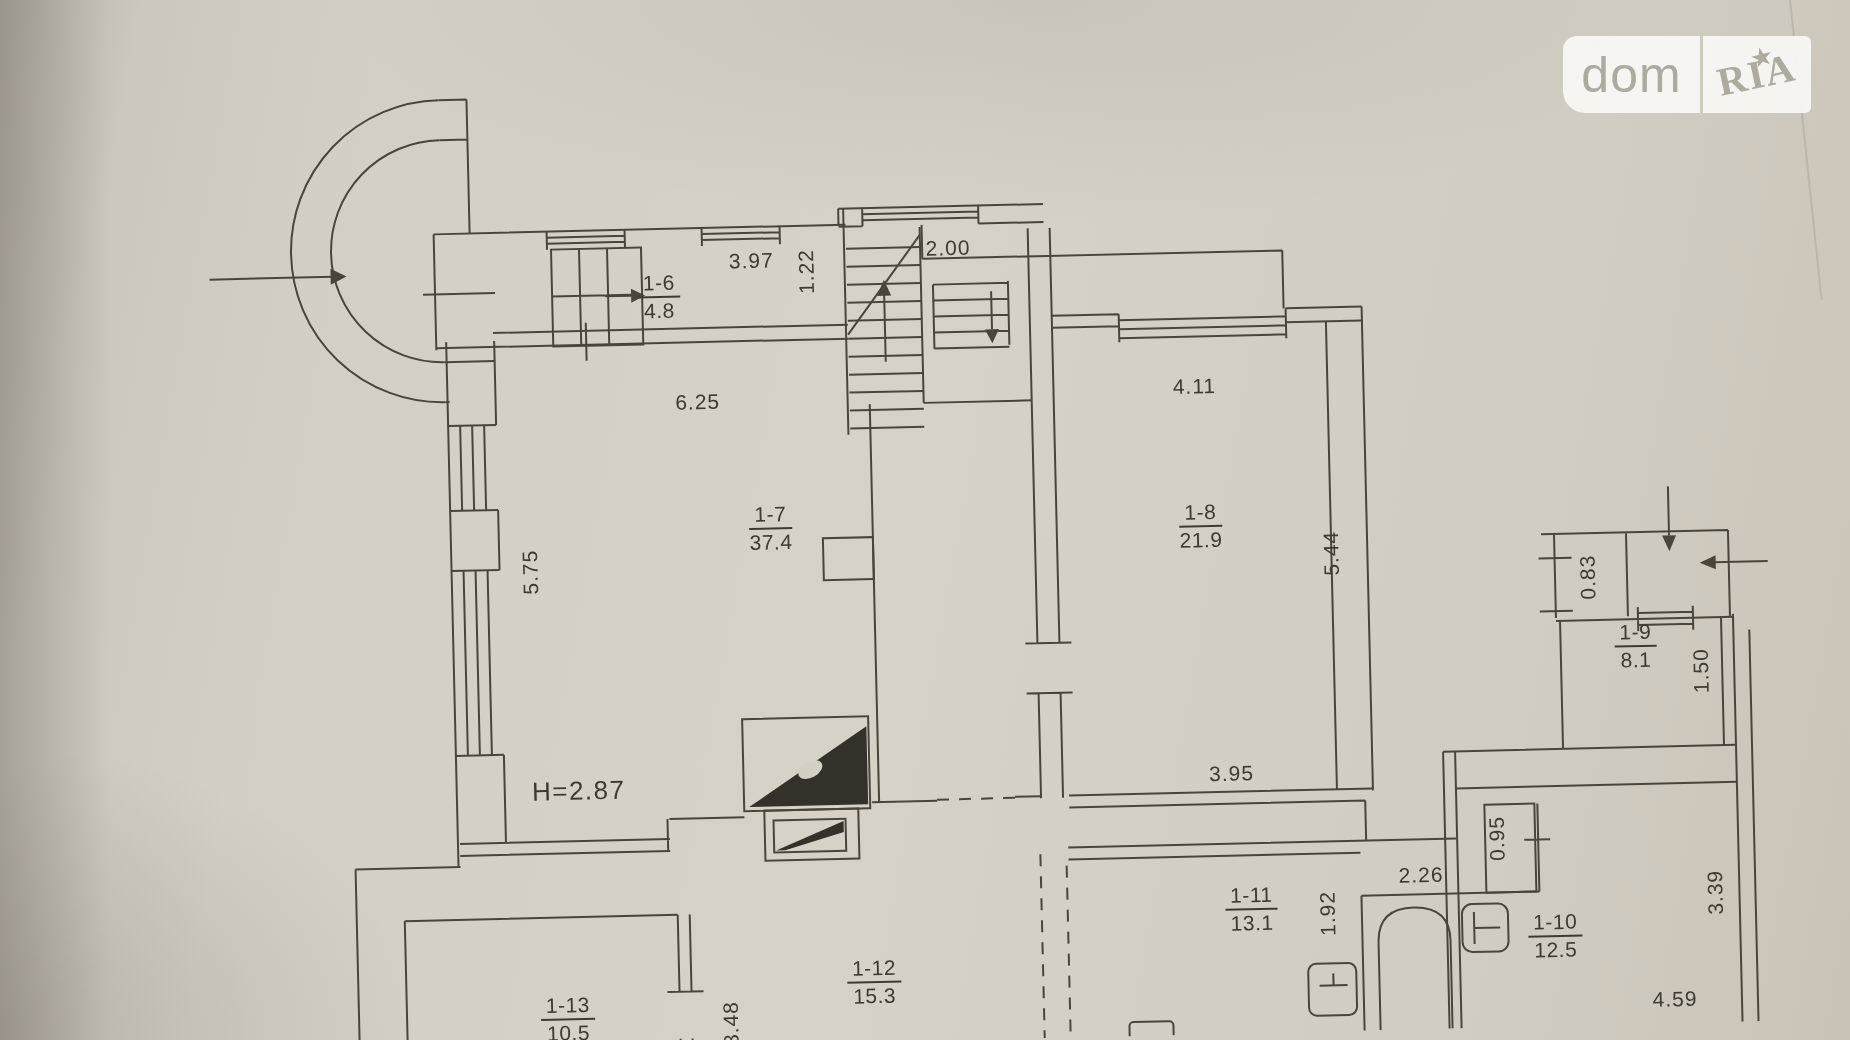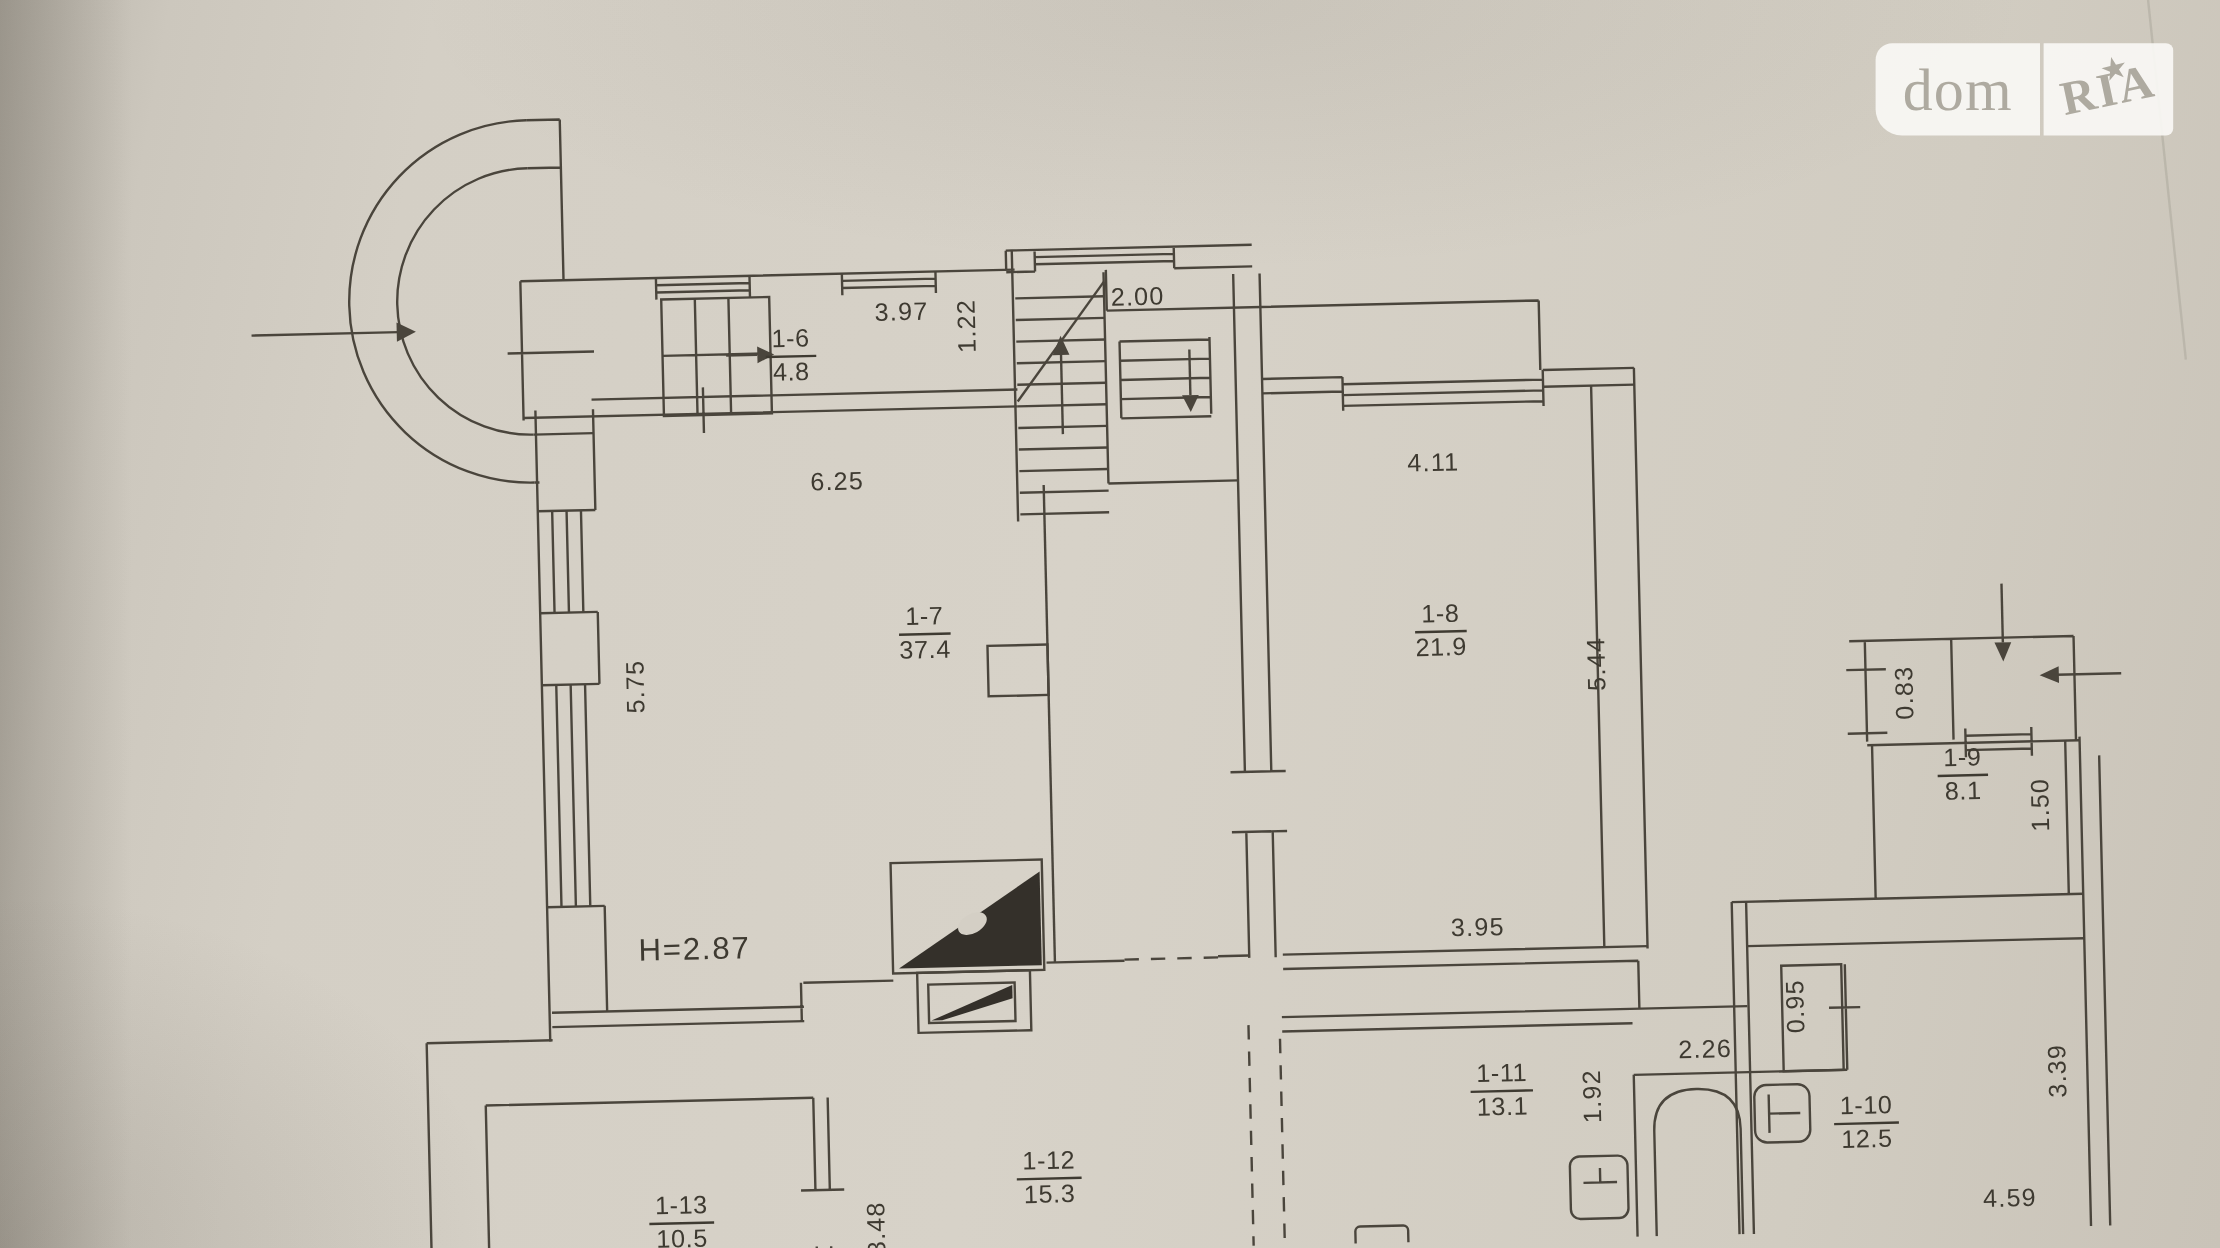--- a/index.html
+++ b/index.html
@@ -21,21 +21,21 @@
         font-size:21px;line-height:1.05;letter-spacing:.5px;white-space:nowrap;}
   .room .num{display:block;border-bottom:2px solid var(--txt);padding:0 5px 2px 5px;}
   .room .area{display:block;padding-top:2px;}
   .dim{position:absolute;transform:translate(-50%,-50%);color:var(--txt);font-size:21px;
        letter-spacing:1px;white-space:nowrap;}
   .dim.rot{transform:translate(-50%,-50%) rotate(-90deg);}
   .dim.big{font-size:26px;letter-spacing:1.5px;}
   
   .wm{position:absolute;top:36px;left:1563px;display:flex;gap:3px;}
   .wm .box{background:rgba(249,248,244,.93);height:77px;display:flex;align-items:center;justify-content:center;}
-  .wm .dom{width:137px;border-radius:14px 0 0 22px;color:var(--wmtxt);font-size:50px;font-weight:500;letter-spacing:1px;font-family:Liberation Serif, serif;}
+  .wm .dom{width:137px;border-radius:14px 0 0 22px;color:var(--wmtxt);font-size:50px;font-weight:500;letter-spacing:1px;}
   .wm .ria{width:108px;border-radius:0 6px 6px 0;position:relative;}
   .wm .ria .txt{color:var(--wmtxt);font-family:"Liberation Serif",serif;font-weight:700;font-size:40px;
        letter-spacing:2px;transform:rotate(-12deg);display:inline-block;}
   .wm .ria .star{position:absolute;top:6px;left:47px;color:var(--wmtxt);font-size:26px;transform:rotate(-14deg);}
 </style>
 </head>
 <body>
 
 <div class="plan">
   <svg width="1850" height="1040" viewBox="0 0 1850 1040">

